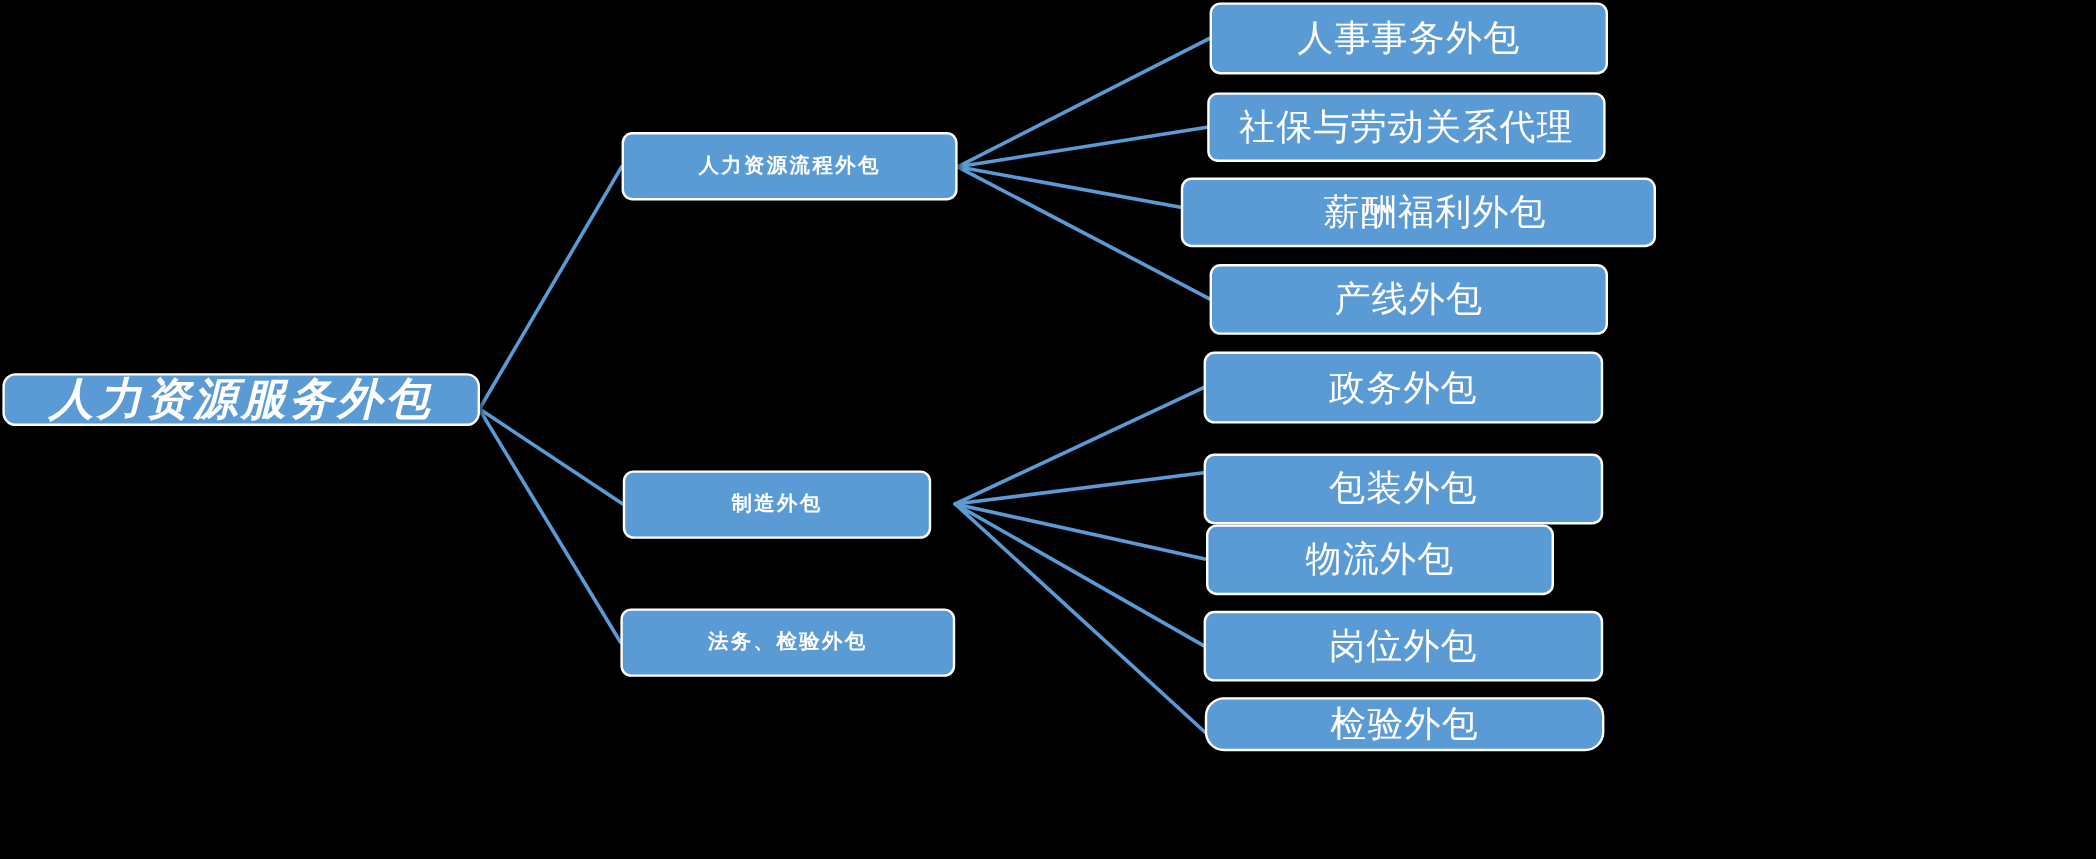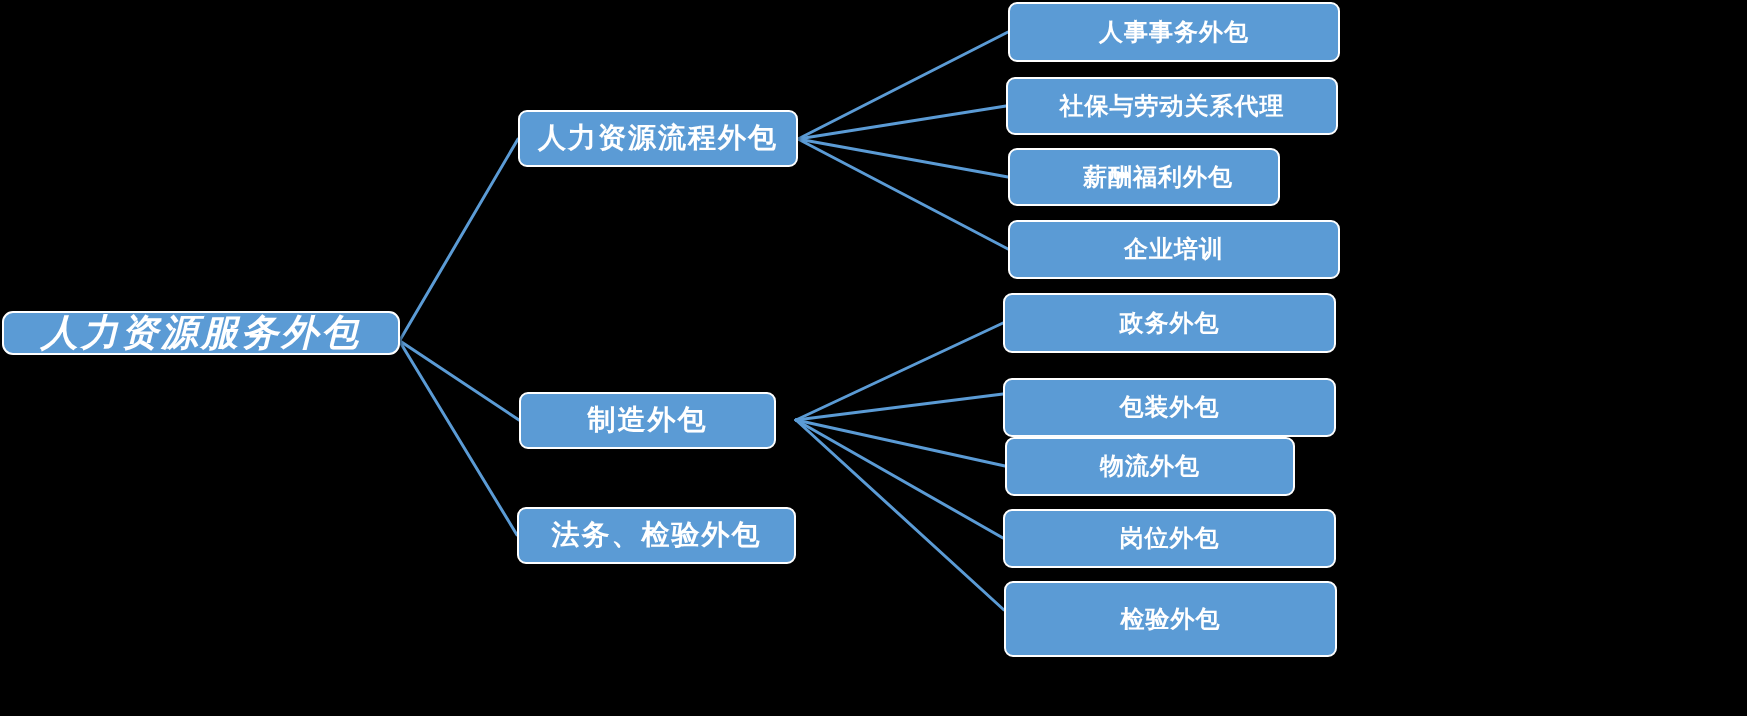--- a/index.html
+++ b/index.html
@@ -42,27 +42,27 @@
     white-space: nowrap;
     box-shadow: 2px 2px 3px rgba(0,0,0,0.45);
   }
   .node.root {
     font-size: 37px;
     font-weight: bold;
     border-radius: 11px;
     letter-spacing: 3px;
   }
   .node.level2 {
-    font-size: 28px;
+    font-size: 17px;
     font-weight: bold;
     letter-spacing: 2px;
   }
   .node.leaf {
-    font-size: 24px;
-    font-weight: bold;
+    font-size: 30px;
+    font-weight: normal;
     letter-spacing: 1px;
   }
   .node-label {
     display: block;
   }
 </style>
 </head>
 <body>
 
 <div id="canvas">
@@ -88,42 +88,42 @@
       </div>
       <div class="node level2" style="left: 518px; top: 110px; width: 280px; height: 57px;">
         <span class="node-label">人力资源流程外包</span>
       </div>
       <div class="node leaf" style="left: 1008px; top: 2px; width: 332px; height: 60px;">
         <span class="node-label">人事事务外包</span>
       </div>
       <div class="node leaf" style="left: 1006px; top: 77px; width: 332px; height: 58px;">
         <span class="node-label">社保与劳动关系代理</span>
       </div>
-      <div class="node leaf" style="left: 1008px; top: 148px; width: 272px; height: 58px; padding-left: 28px;">
+      <div class="node leaf" style="left: 984px; top: 148px; width: 396px; height: 58px; padding-left: 28px;">
         <span class="node-label">薪酬福利外包</span>
       </div>
       <div class="node leaf" style="left: 1008px; top: 220px; width: 332px; height: 59px;">
-        <span class="node-label">企业培训</span>
+        <span class="node-label">产线外包</span>
       </div>
       <div class="node level2" style="left: 519px; top: 392px; width: 257px; height: 57px; text-align: right;">
         <span class="node-label">制造外包</span>
       </div>
       <div class="node leaf" style="left: 1003px; top: 293px; width: 333px; height: 60px;">
         <span class="node-label">政务外包</span>
       </div>
       <div class="node leaf" style="left: 1003px; top: 378px; width: 333px; height: 59px;">
         <span class="node-label">包装外包</span>
       </div>
       <div class="node leaf" style="left: 1005px; top: 437px; width: 290px; height: 59px;">
         <span class="node-label">物流外包</span>
       </div>
       <div class="node leaf" style="left: 1003px; top: 509px; width: 333px; height: 59px;">
         <span class="node-label">岗位外包</span>
       </div>
-      <div class="node leaf" style="left: 1004px; top: 581px; width: 333px; height: 76px;">
+      <div class="node leaf" style="left: 1004px; top: 581px; width: 333px; height: 45px; border-radius: 16px;">
         <span class="node-label">检验外包</span>
       </div>
       <div class="node level2" style="left: 517px; top: 507px; width: 279px; height: 57px;">
         <span class="node-label">法务、检验外包</span>
       </div>
     </div>
 
 </div>
 
 </body></html>

